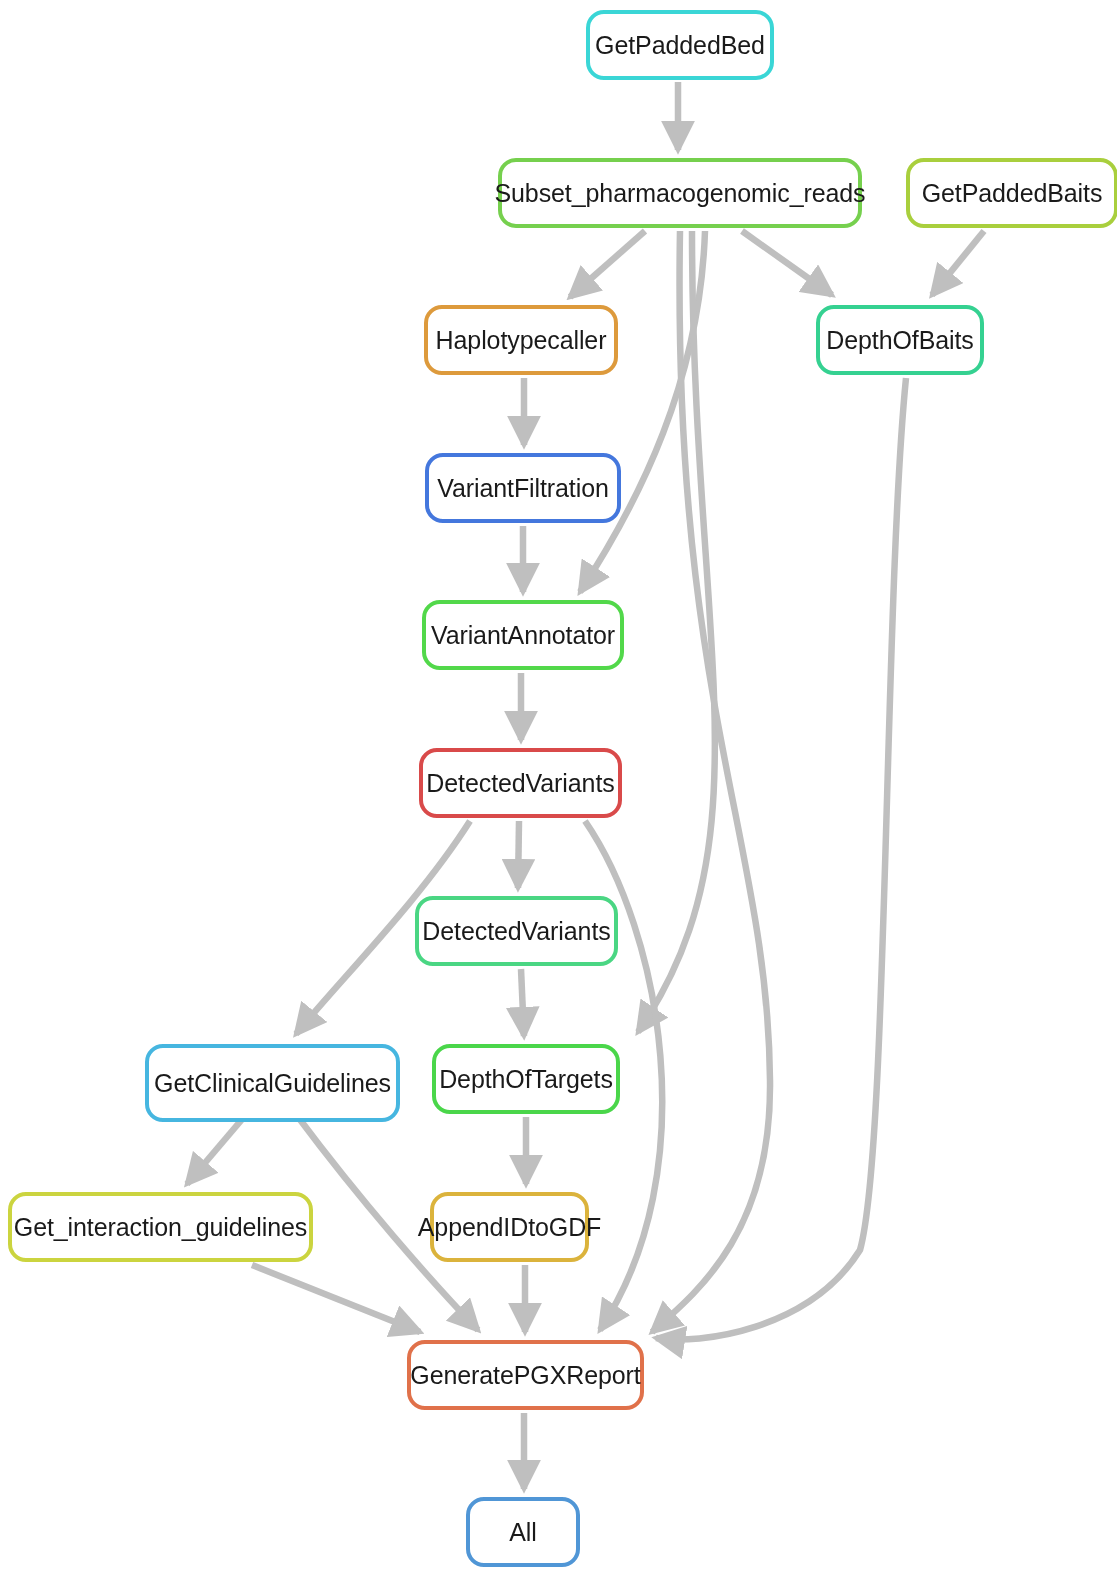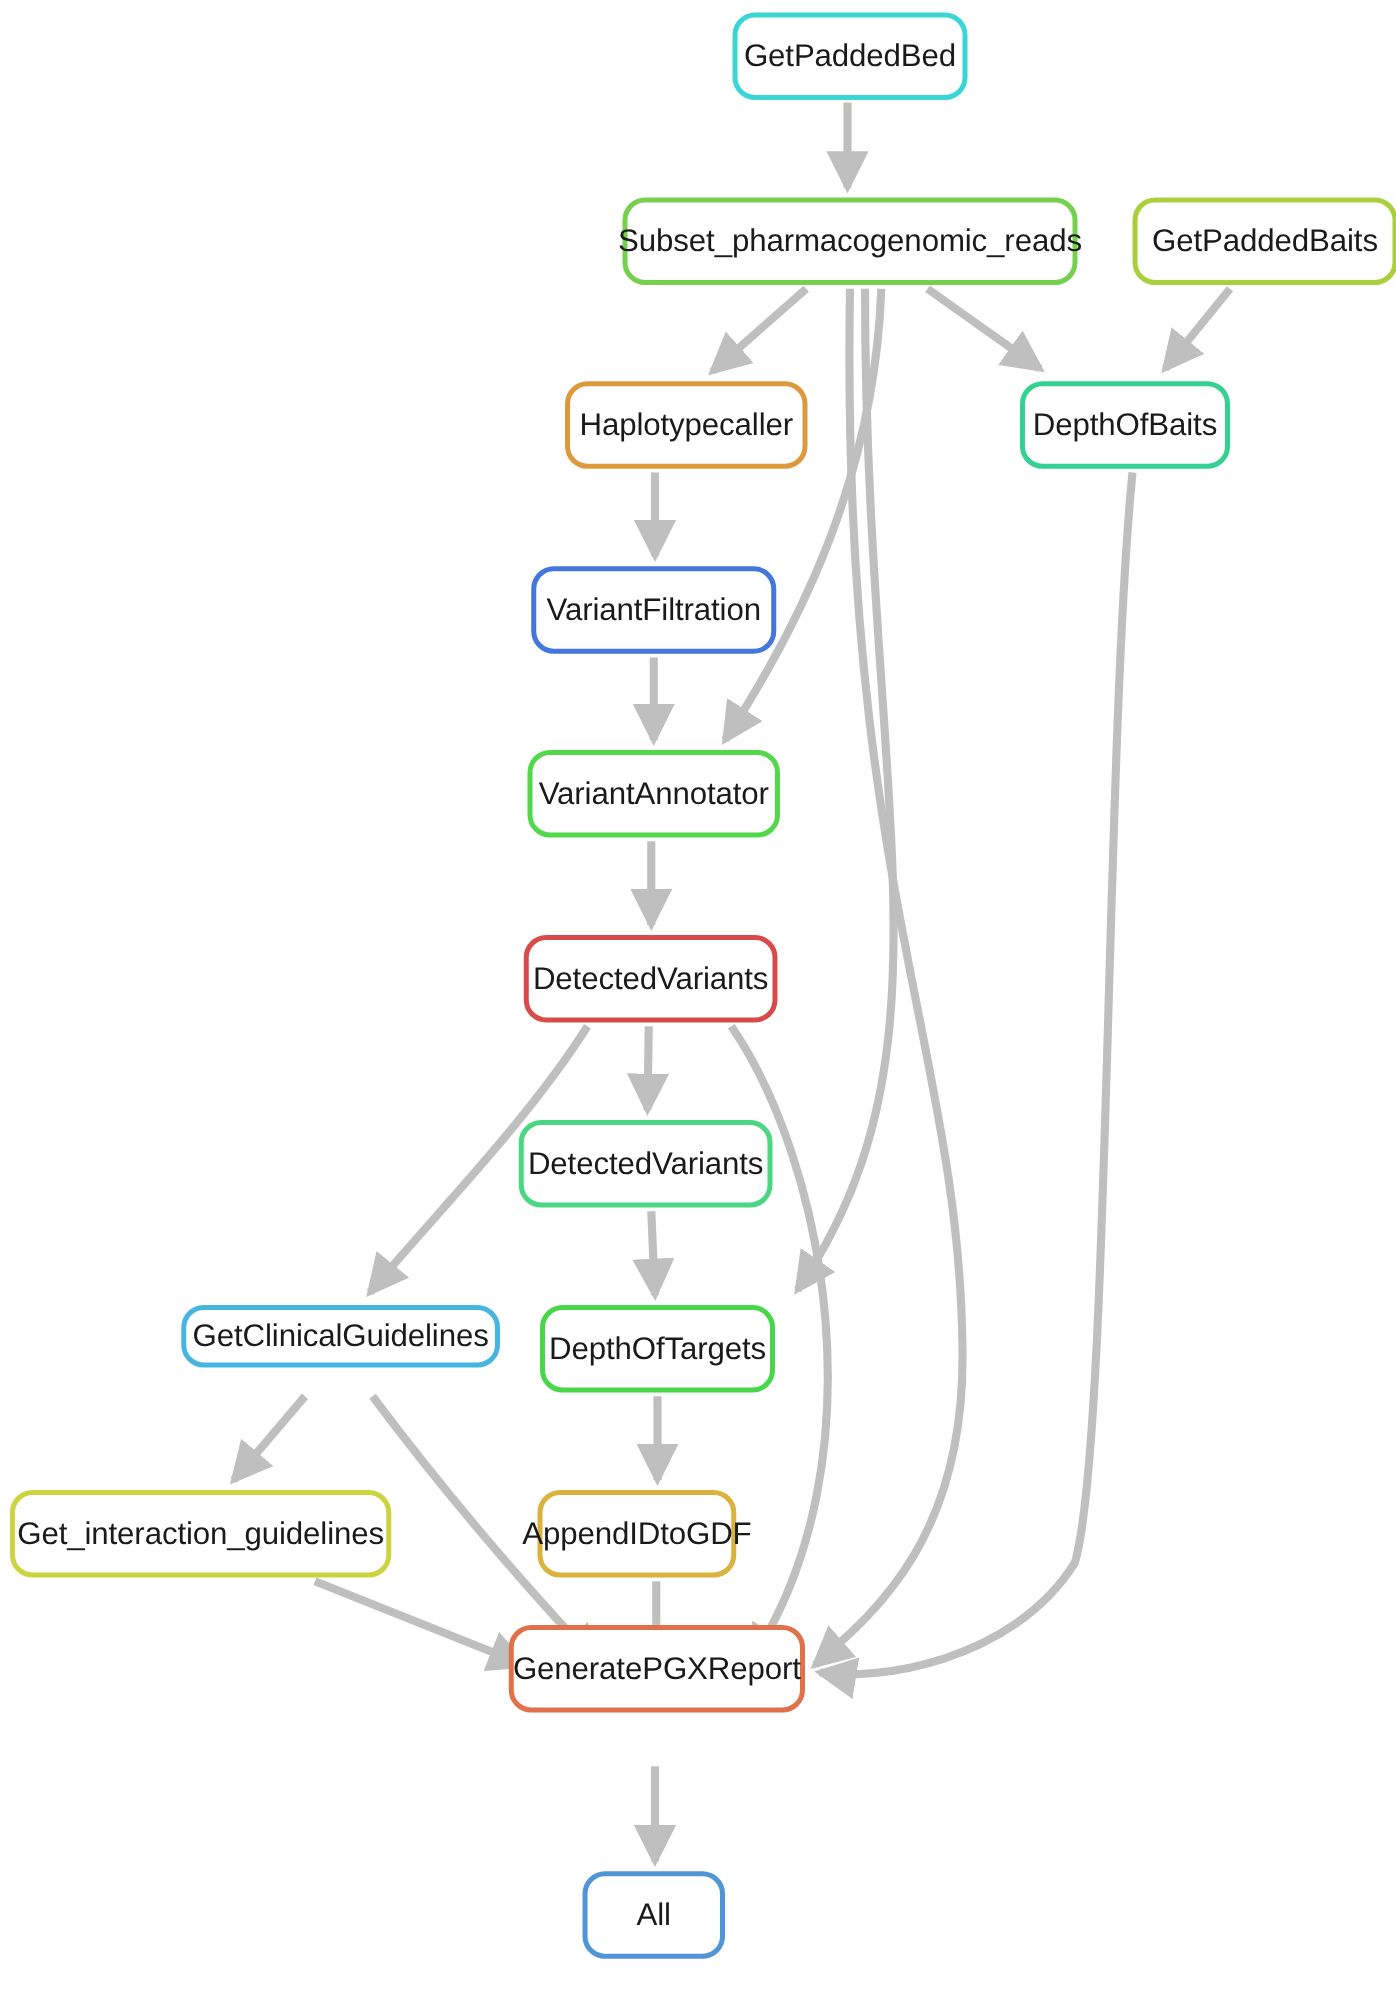--- a/index.html
+++ b/index.html
@@ -108,21 +108,21 @@
   </div>
 
   <div class="node" style="left:498px; top:158px; width:364px; height:70px; border-color:#76d04e;">
     <span class="node-label">Subset_pharmacogenomic_reads</span>
   </div>
 
   <div class="node" style="left:906px; top:158px; width:212px; height:70px; border-color:#a9cf3d;">
     <span class="node-label">GetPaddedBaits</span>
   </div>
 
-  <div class="node" style="left:452px; top:305px; width:194px; height:70px; border-color:#dd9a3c;">
+  <div class="node" style="left:424px; top:305px; width:194px; height:70px; border-color:#dd9a3c;">
     <span class="node-label">Haplotypecaller</span>
   </div>
 
   <div class="node" style="left:816px; top:305px; width:168px; height:70px; border-color:#35d191;">
     <span class="node-label">DepthOfBaits</span>
   </div>
 
   <div class="node" style="left:422px; top:600px; width:202px; height:70px; border-color:#52d84a;">
     <span class="node-label">VariantAnnotator</span>
   </div>
@@ -132,37 +132,37 @@
   </div>
 
   <div class="node" style="left:419px; top:748px; width:203px; height:70px; border-color:#d94a4a;">
     <span class="node-label">DetectedVariants</span>
   </div>
 
   <div class="node" style="left:415px; top:896px; width:203px; height:70px; border-color:#4ad683;">
     <span class="node-label">DetectedVariants</span>
   </div>
 
-  <div class="node" style="left:145px; top:1044px; width:255px; height:50px; border-color:#46b6e0;">
+  <div class="node" style="left:145px; top:1044px; width:255px; height:78px; border-color:#46b6e0;">
     <span class="node-label">GetClinicalGuidelines</span>
   </div>
 
   <div class="node" style="left:432px; top:1044px; width:188px; height:70px; border-color:#4ad64a;">
     <span class="node-label">DepthOfTargets</span>
   </div>
 
   <div class="node" style="left:8px; top:1192px; width:305px; height:70px; border-color:#cbd43f;">
     <span class="node-label">Get_interaction_guidelines</span>
   </div>
 
   <div class="node" style="left:430px; top:1192px; width:159px; height:70px; border-color:#dbb33c;">
     <span class="node-label">AppendIDtoGDF</span>
   </div>
 
-  <div class="node" style="left:407px; top:1300px; width:237px; height:70px; border-color:#e0714a;">
+  <div class="node" style="left:407px; top:1340px; width:237px; height:70px; border-color:#e0714a;">
     <span class="node-label">GeneratePGXReport</span>
   </div>
 
   <div class="node" style="left:466px; top:1497px; width:114px; height:70px; border-color:#5096d6;">
     <span class="node-label">All</span>
   </div>
 
 </div>
 
 </body></html>

